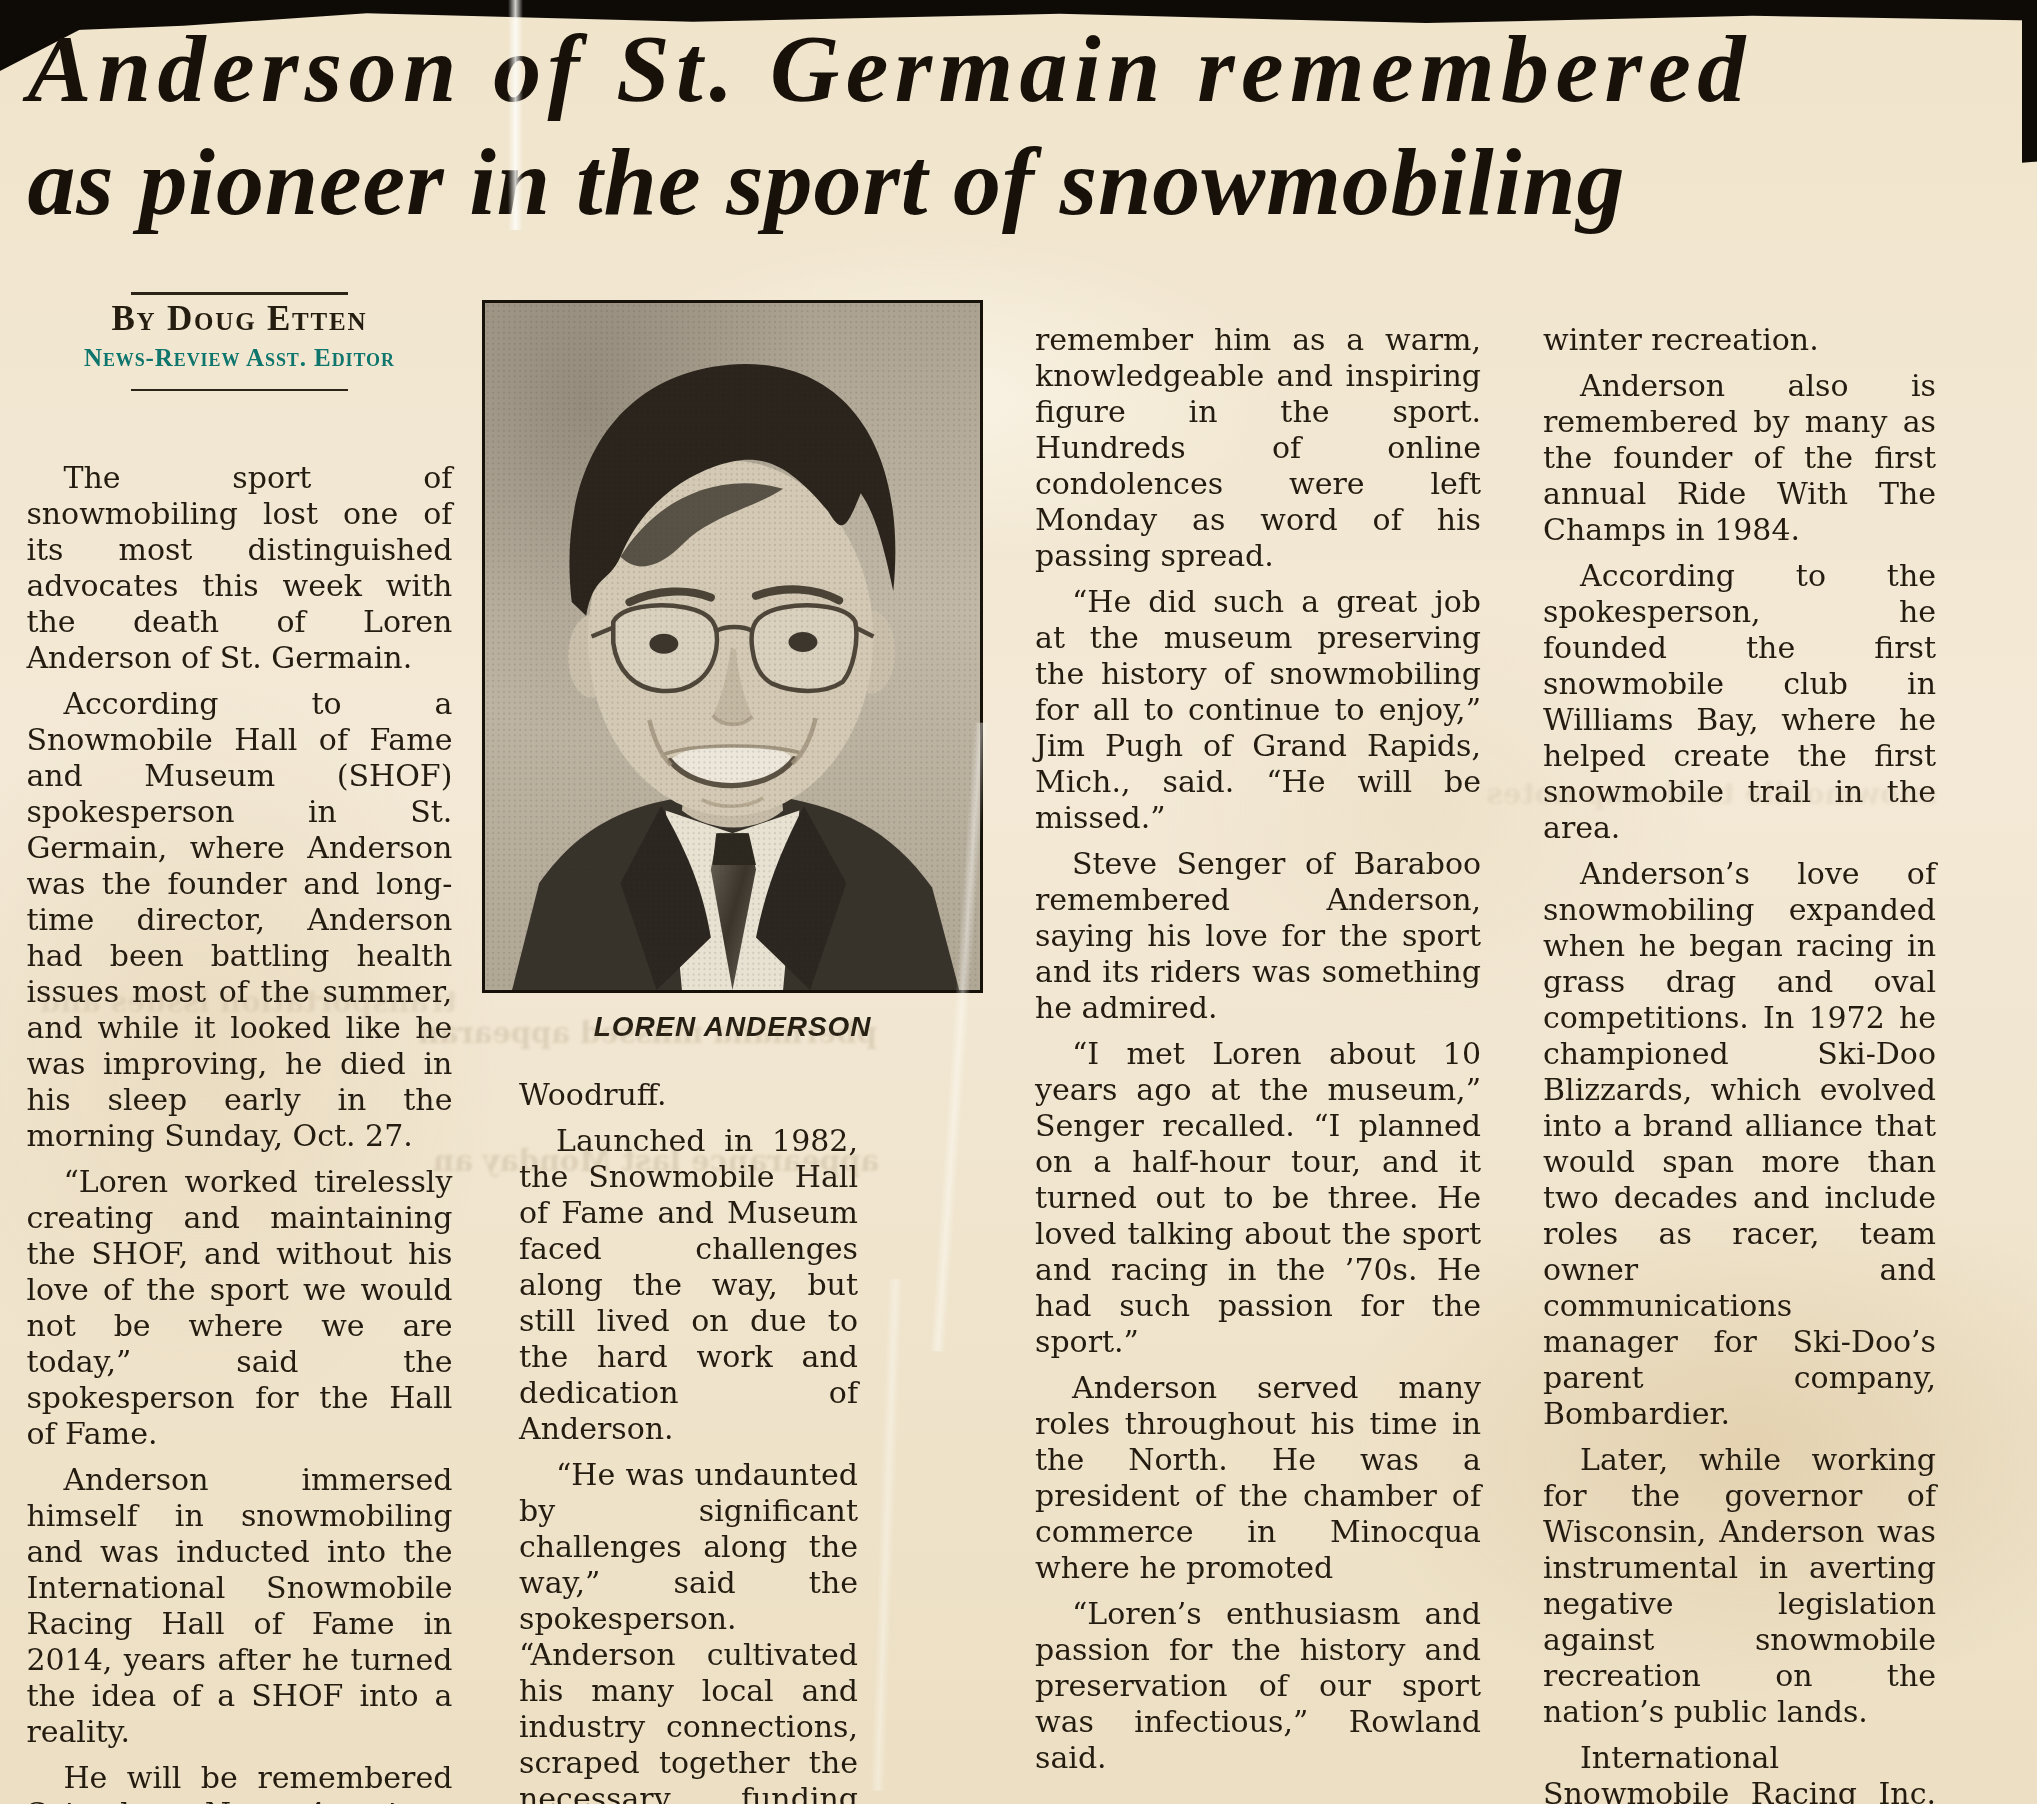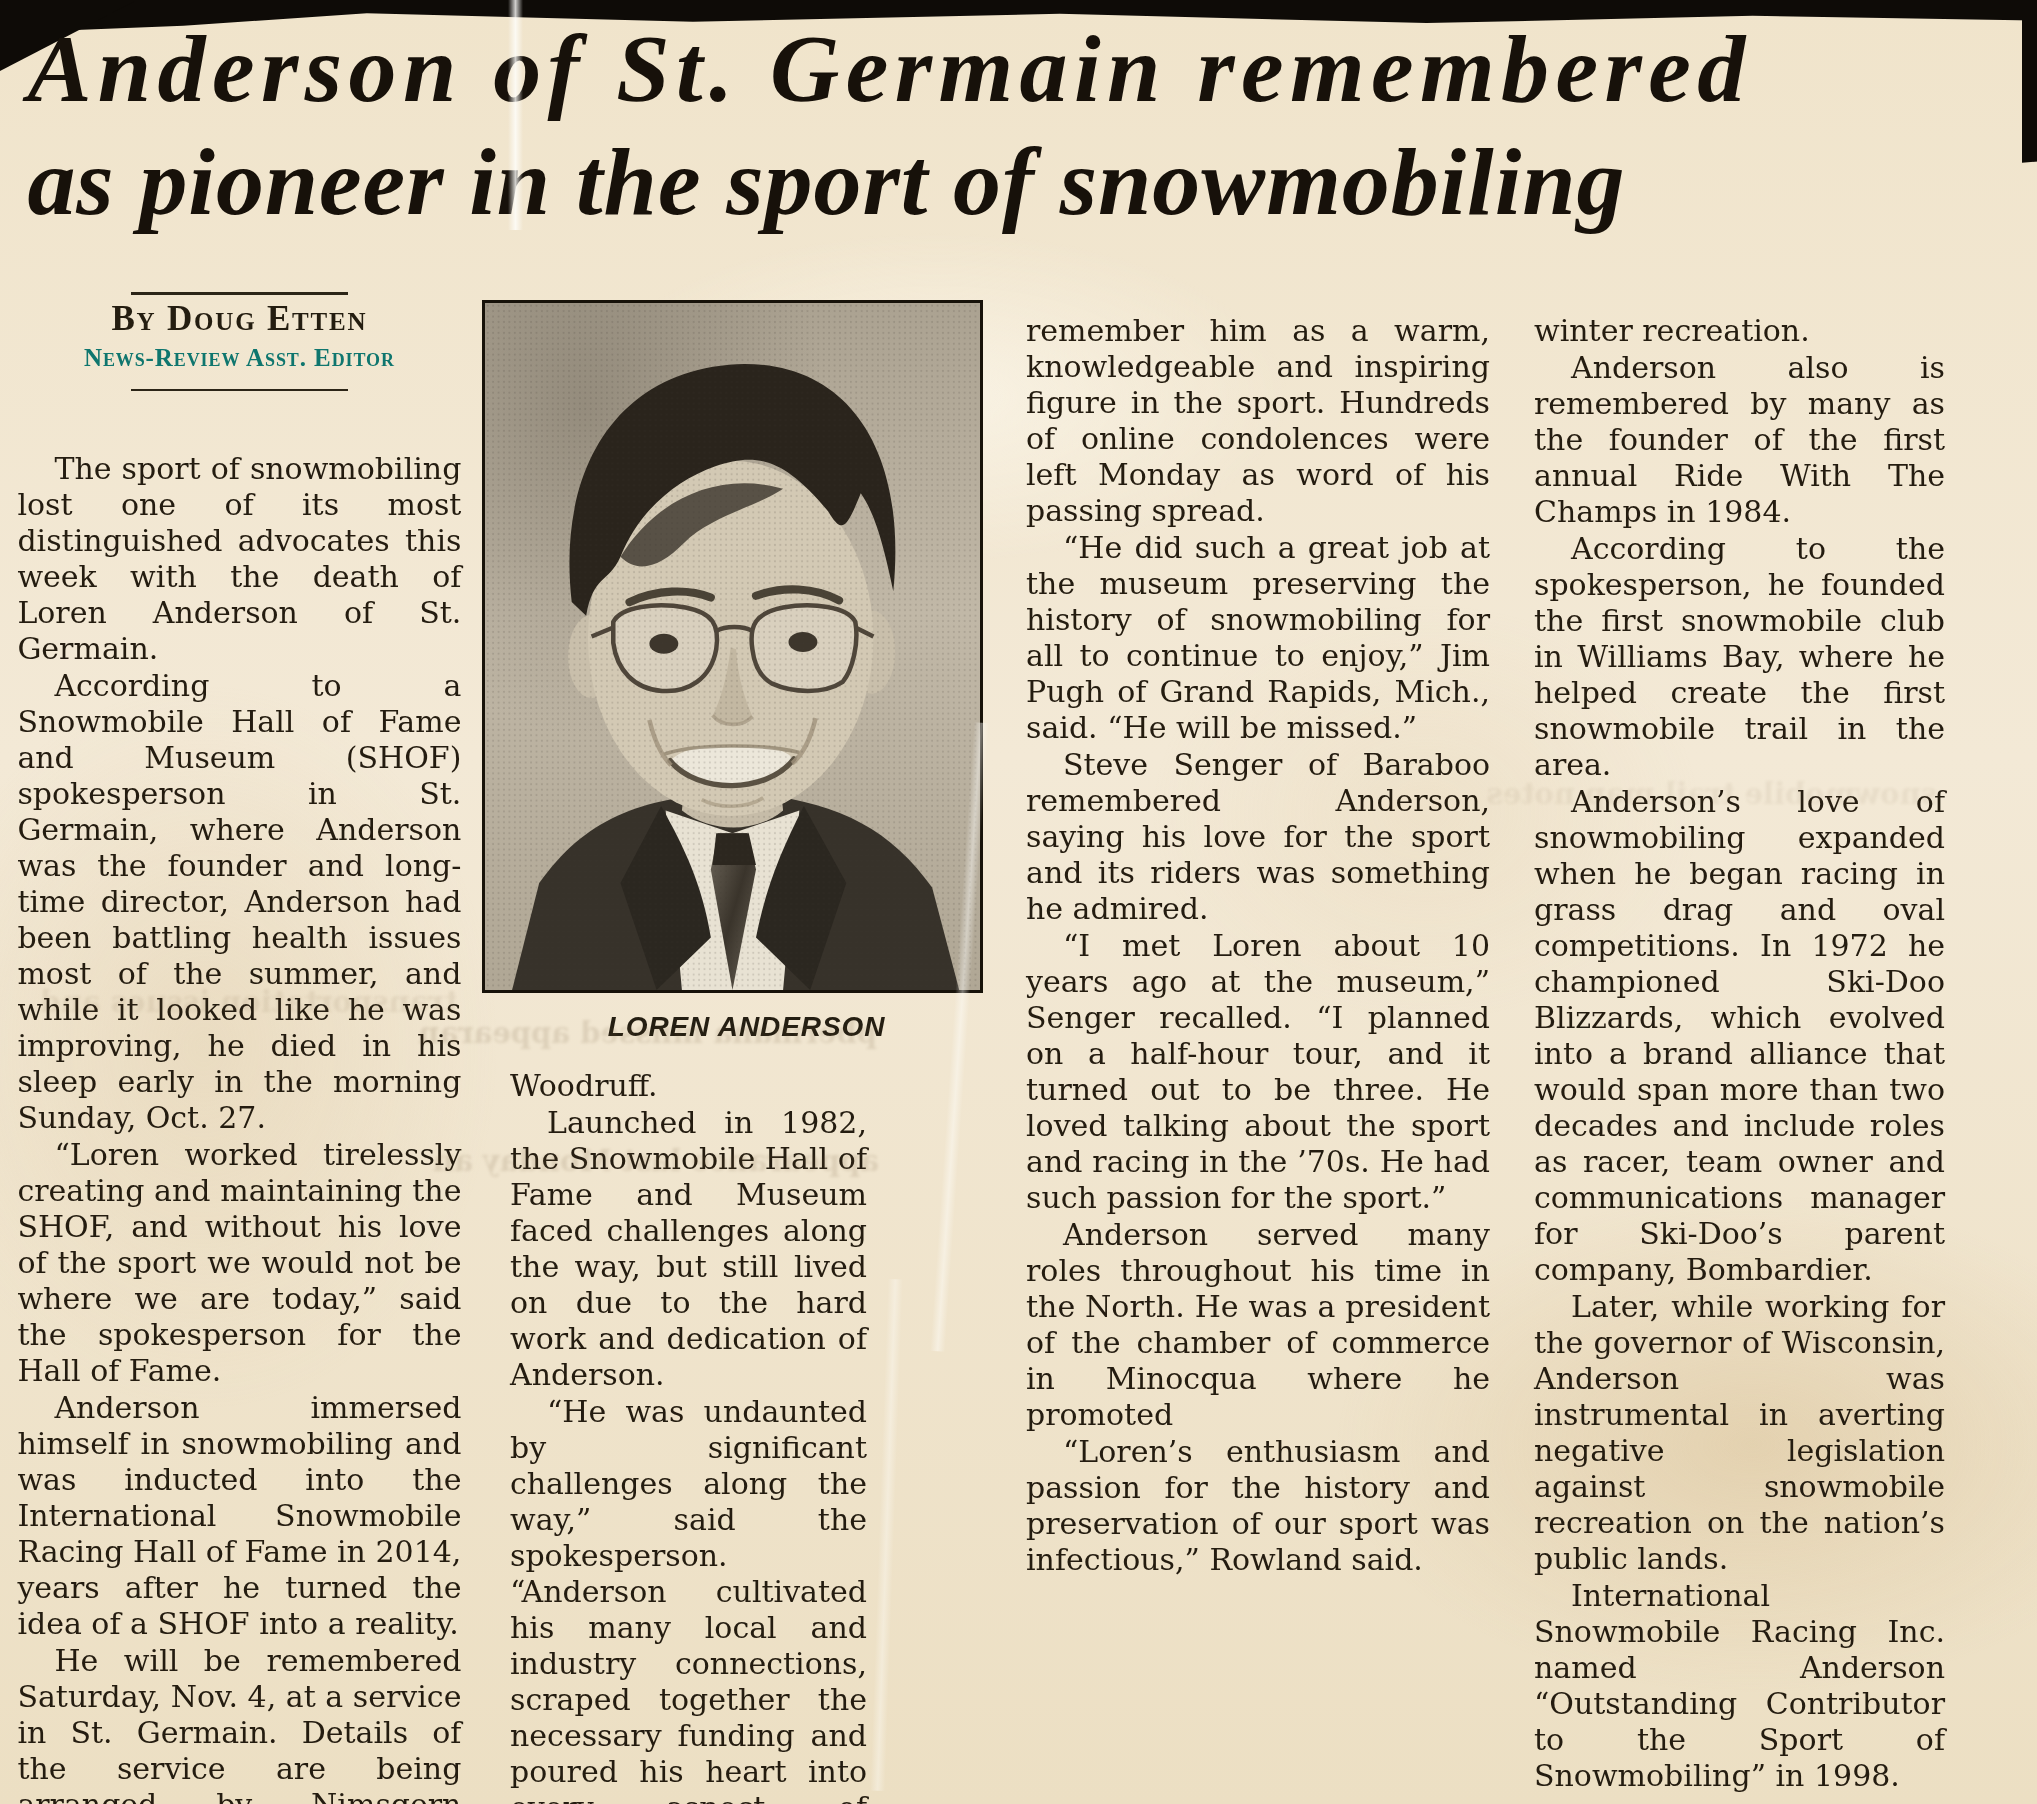--- a/index.html
+++ b/index.html
@@ -33,31 +33,31 @@
   .headline .l2{display:block;font-size:96px;line-height:115px;letter-spacing:0.9px;font-family:Liberation Serif, serif;}
   
   .byline-block{position:absolute;left:16.4px;top:292px;width:446px;text-align:center;}
   .rule{height:2.7px;width:217px;margin:0 auto;background:#2c2517;}
   .byline-author{font-family:"Liberation Serif",serif;font-variant:small-caps;font-weight:700;
     font-size:35px;letter-spacing:1.8px;margin-top:4px;color:#241d10;}
   .byline-title{font-family:"Liberation Serif",serif;font-variant:small-caps;font-weight:700;
     font-size:25px;letter-spacing:0.9px;margin:5.5px 0 16.4px;color:#0f766e;}
   
   .col{position:absolute;text-align:justify;font-size:30px;line-height:36px;color:#241c10;}
-  .col p{margin:1px;text-indent:37px;}
+  .col p{margin:10px;text-indent:37px;}
   .col.cont p:first-child{text-indent:0;}
   .col1-body{left:16.4px;top:450px;width:446px;}
   .col2{left:509px;top:1067px;width:359px;}
   .col3{left:1025px;top:312px;width:466px;}
   .col4{left:1533px;top:312px;width:413px;}
   
   .photo{position:absolute;left:482px;top:300px;width:501px;height:693px;
     border:3.7px solid #171209;box-sizing:border-box;background:#b4ac9d;}
   .photo svg{display:block;width:100%;height:100%;}
-  .caption{position:absolute;left:496px;top:1011px;width:501px;text-align:center;
+  .caption{position:absolute;left:482px;top:1011px;width:501px;text-align:center;
     font-family:"Liberation Sans",sans-serif;font-style:italic;font-weight:700;
     font-size:28px;letter-spacing:0.9px;color:#241e12;}
   
   .crease{position:absolute;width:14.6px;background:linear-gradient(90deg,transparent,rgba(255,255,252,.8),transparent);}
   .crease.c1{left:508px;top:0;height:230px;}
   .crease.c2{left:952px;top:722px;height:630px;opacity:.55;transform:rotate(4deg);}
   .crease.c3{left:879px;top:1279px;height:512px;opacity:.45;transform:rotate(2deg);}
   .ghost{position:absolute;font-family:"DejaVu Serif",serif;font-weight:700;color:#6e5636;
     opacity:.15;filter:blur(1.5px);transform:scaleX(-1);font-size:29px;white-space:nowrap;}
   .ghost.g1{left:493px;top:1016px;width:384px;}

